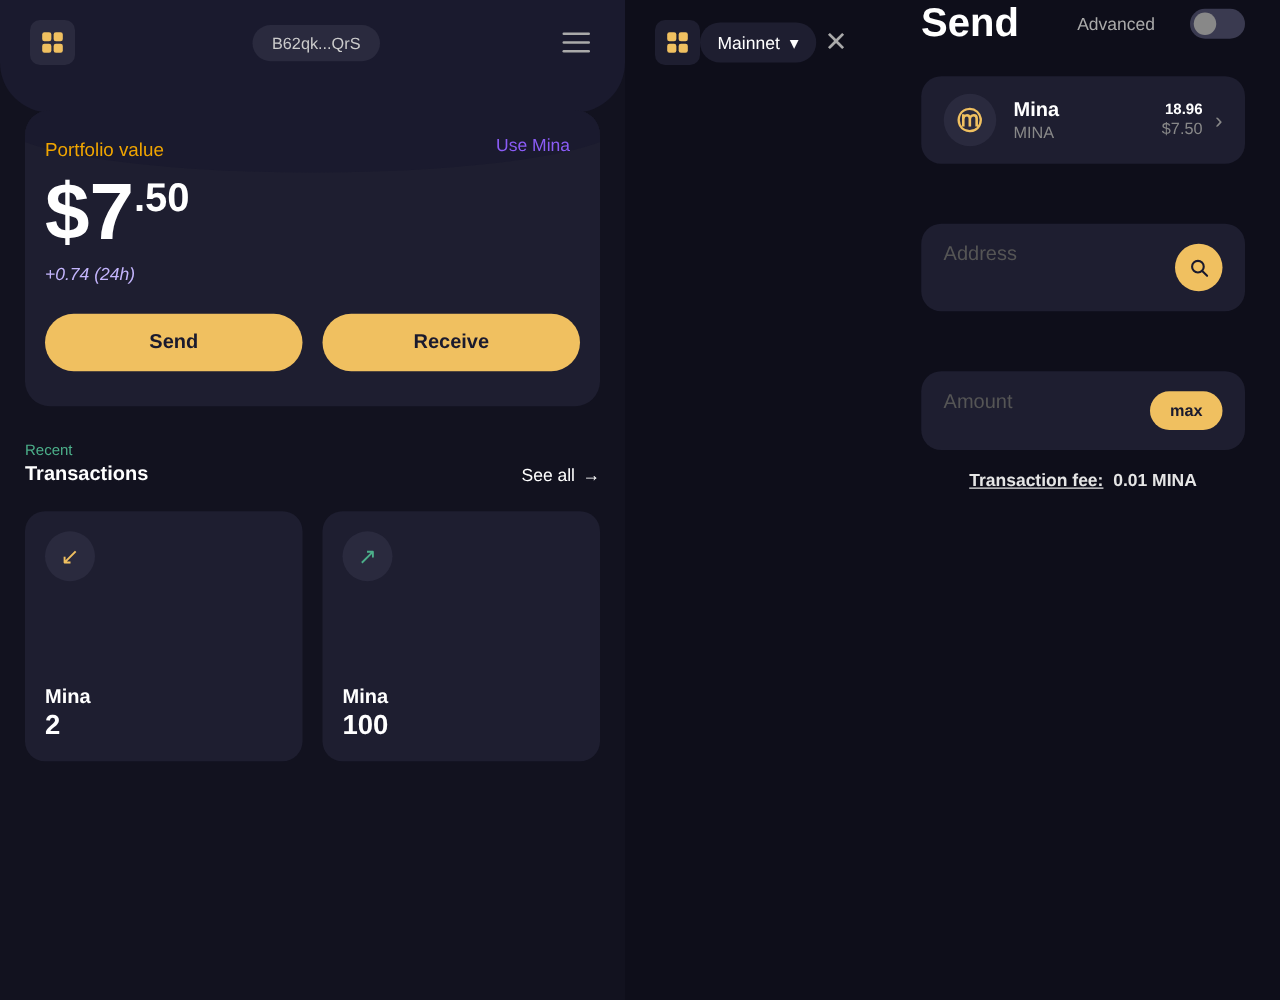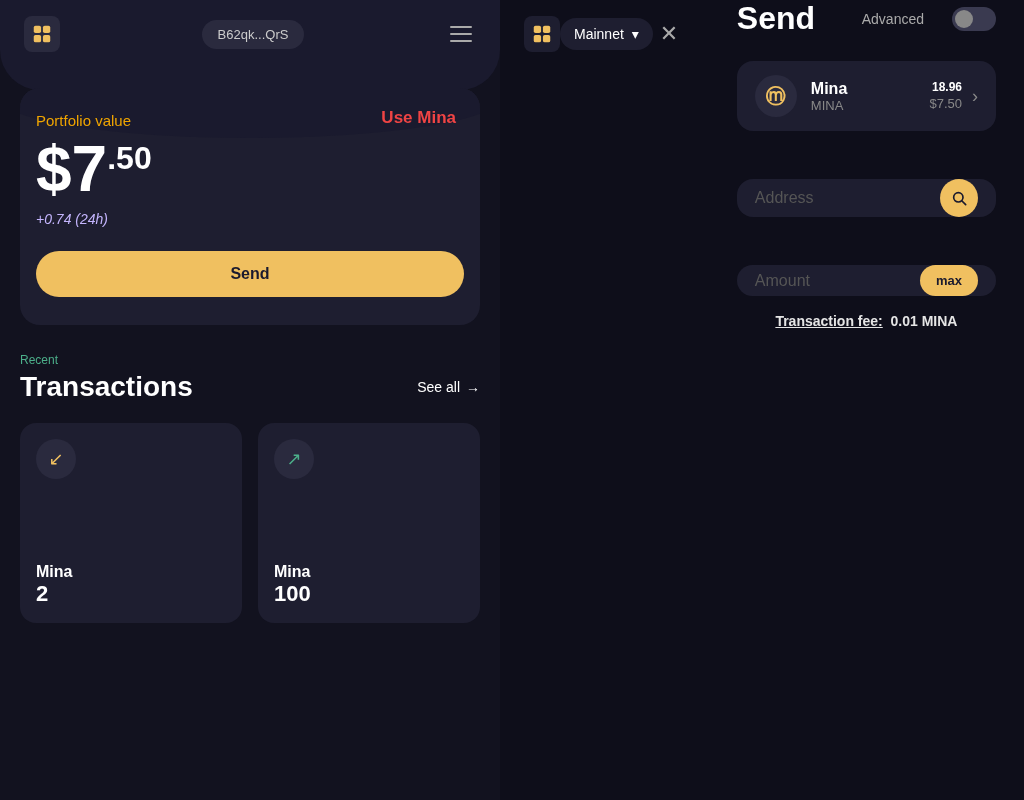--- a/index.html
+++ b/index.html
@@ -113,23 +113,23 @@
       position: relative;
       z-index: 1;
     }
 
     .use-mina-btn {
       position: absolute;
       top: 20px;
       right: 24px;
       background: none;
       border: none;
-      color: #ef4444;
-      font-size: 17px;
-      font-weight: 700;
+      color: #8b5cf6;
+      font-size: 14px;
+      font-weight: 400;
       cursor: pointer;
       z-index: 1;
     }
 
     .portfolio-value {
       font-size: 64px;
       font-weight: 700;
       line-height: 1;
       color: #fff;
       margin-bottom: 10px;
@@ -184,21 +184,21 @@
     }
 
     .recent-header {
       display: flex;
       justify-content: space-between;
       align-items: center;
       margin-bottom: 20px;
     }
 
     .recent-title {
-      font-size: 28px;
+      font-size: 16px;
       font-weight: 700;
     }
 
     .see-all-link {
       color: #fff;
       font-size: 14px;
       cursor: pointer;
       display: flex;
       align-items: center;
       gap: 6px;
@@ -416,23 +416,23 @@
     .chevron-right {
       color: #888;
       margin-left: 10px;
       font-size: 18px;
     }
 
     
     .input-field {
       background: #1e1e30;
       border-radius: 16px;
-      padding: 0 18px;
-      display: flex;
-      align-items: center;
+      padding: 16px 18px;
+      display: flex;
+      align-items: flex-start;
       margin-bottom: 14px;
       margin-top: 48px;
     }
 
     .input-placeholder {
       flex: 1;
       font-size: 16px;
       color: #555;
     }
 
@@ -504,20 +504,21 @@
 
   <div class="portfolio-card">
     <div class="portfolio-label">Portfolio value</div>
     <button class="use-mina-btn">Use Mina</button>
     <div class="portfolio-value">
       <span>$7</span><span class="cents">.50</span>
     </div>
     <div class="portfolio-change">+0.74 (24h)</div>
     <div class="action-buttons">
       <button class="action-btn">Send</button>
+      <button class="action-btn">Receive</button>
     </div>
   </div>
 
   <div class="recent-section">
     <div class="recent-label">Recent</div>
     <div class="recent-header">
       <div class="recent-title">Transactions</div>
       <a class="see-all-link">
         <span>See all</span>
         <span>→</span>

